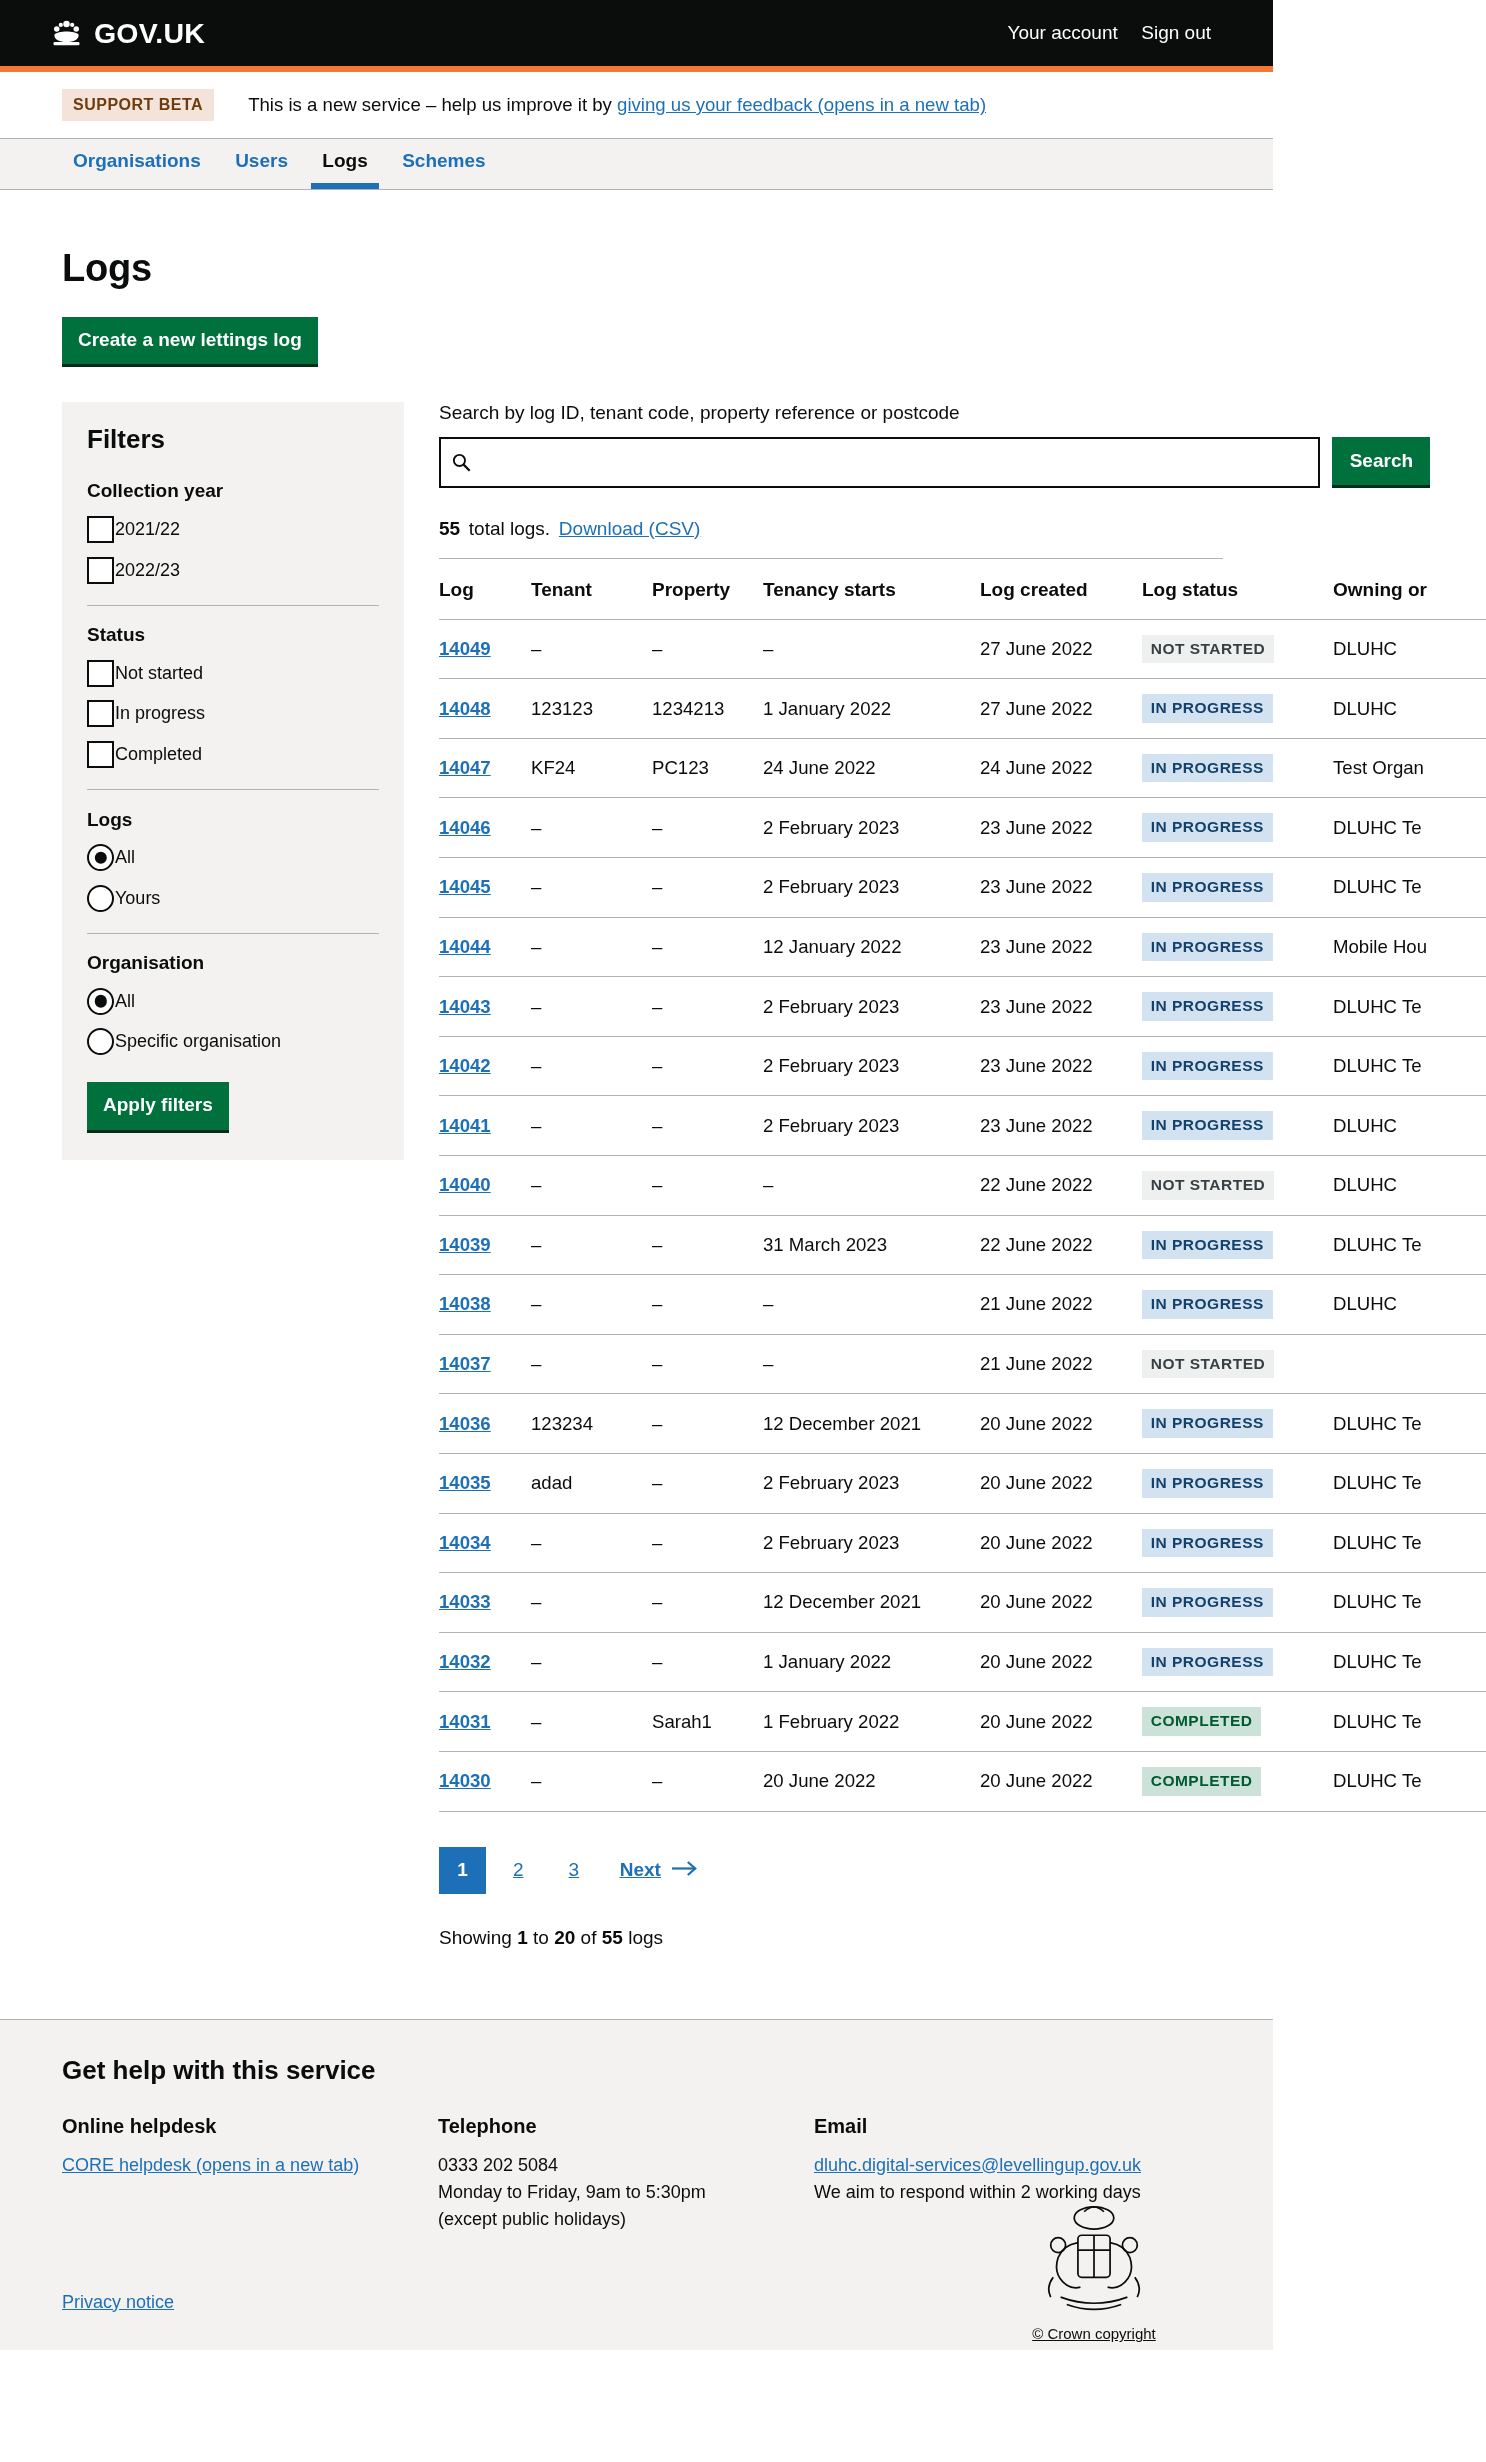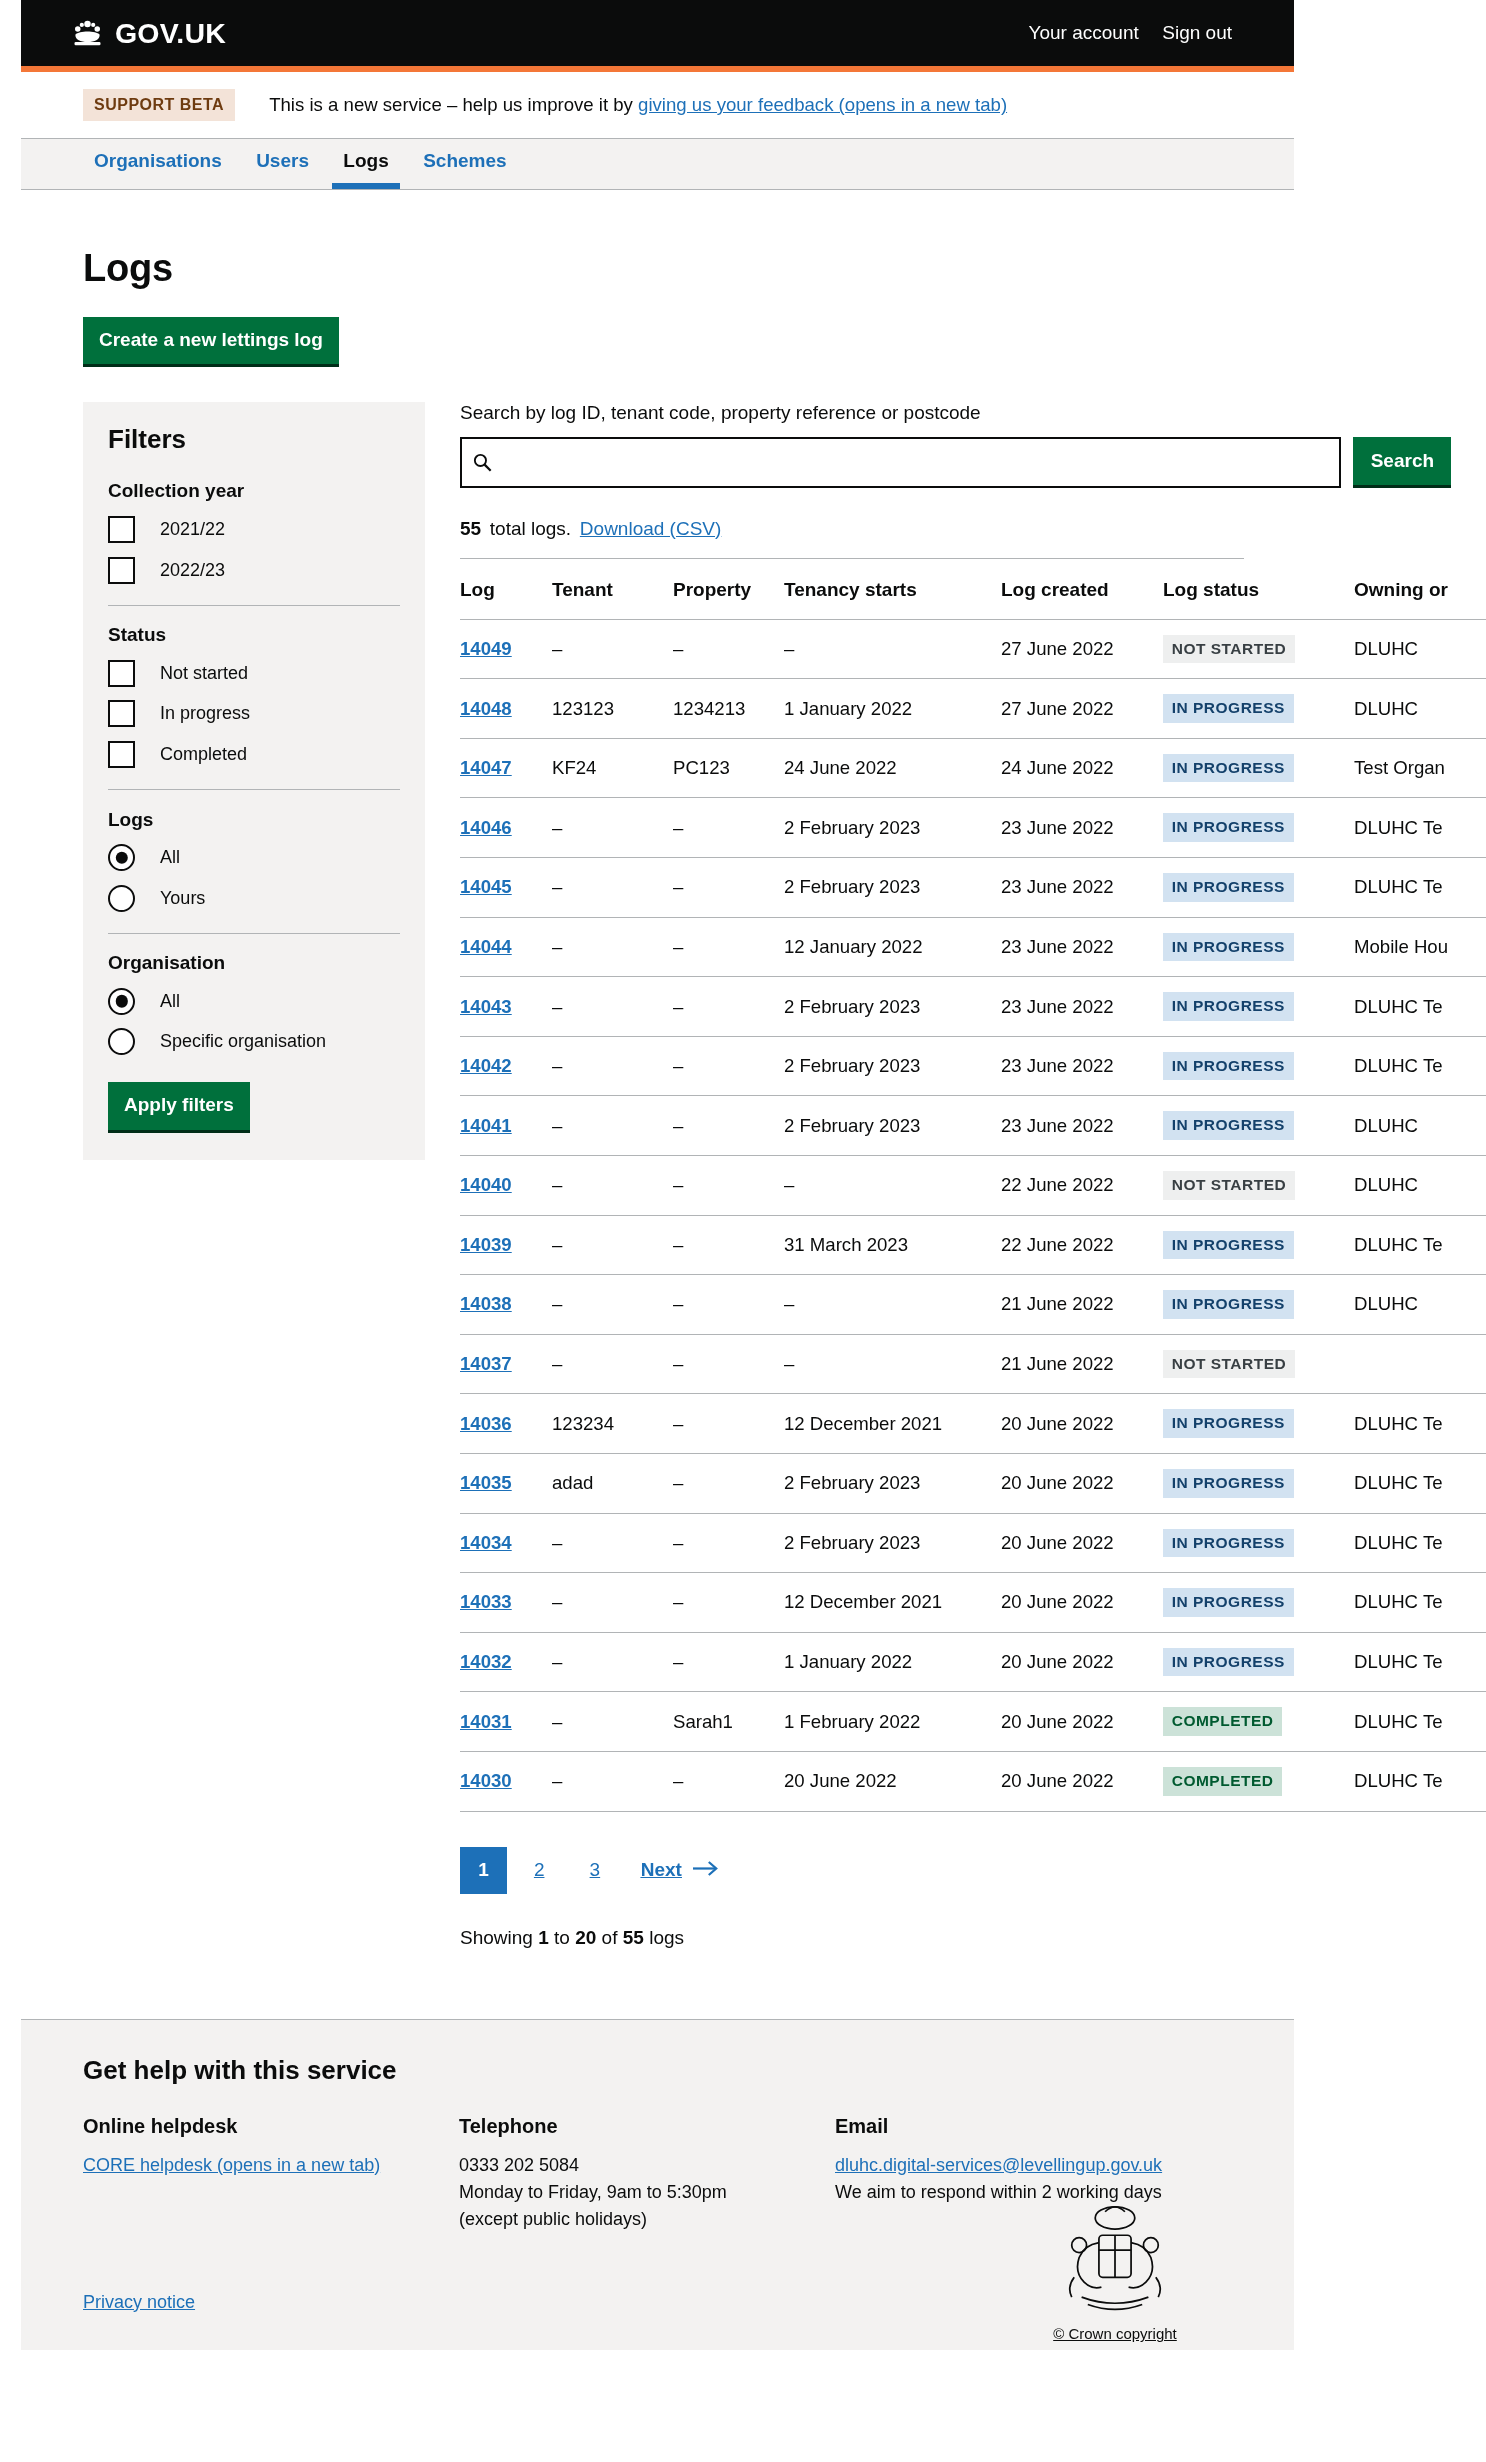--- a/index.html
+++ b/index.html
@@ -4,21 +4,21 @@
 <style>
   * { box-sizing: border-box; }
   html, body { margin: 0; padding: 0; }
   body {
     width: 1486px;
     background: #ffffff;
     font-family: "Liberation Sans", sans-serif;
     color: #0b0c0c;
     -webkit-font-smoothing: antialiased;
   }
-  .page { width: 1273px; position: relative; margin-left: 21px; }
+  .page { width: 1273px; position: relative; }
 
   
   .govuk-header {
     background: #0b0c0c;
     height: 66px;
     display: flex;
     align-items: center;
     padding: 0 62px 0 50px;
     position: relative;
   }
@@ -135,21 +135,21 @@
     margin: 0 0 25px 0;
   }
   .filter-group-title {
     font-size: 19px;
     font-weight: bold;
     margin: 0 0 13.6px 0;
   }
   .filter-option {
     display: flex;
     align-items: center;
-    gap: 25px;
+    gap: 1px;
     margin-bottom: 13.6px;
   }
   .cbox {
     width: 27px; height: 27px;
     border: 2.5px solid #0b0c0c;
     background: #ffffff;
     flex: 0 0 27px;
   }
   .radio {
     width: 27px; height: 27px;

